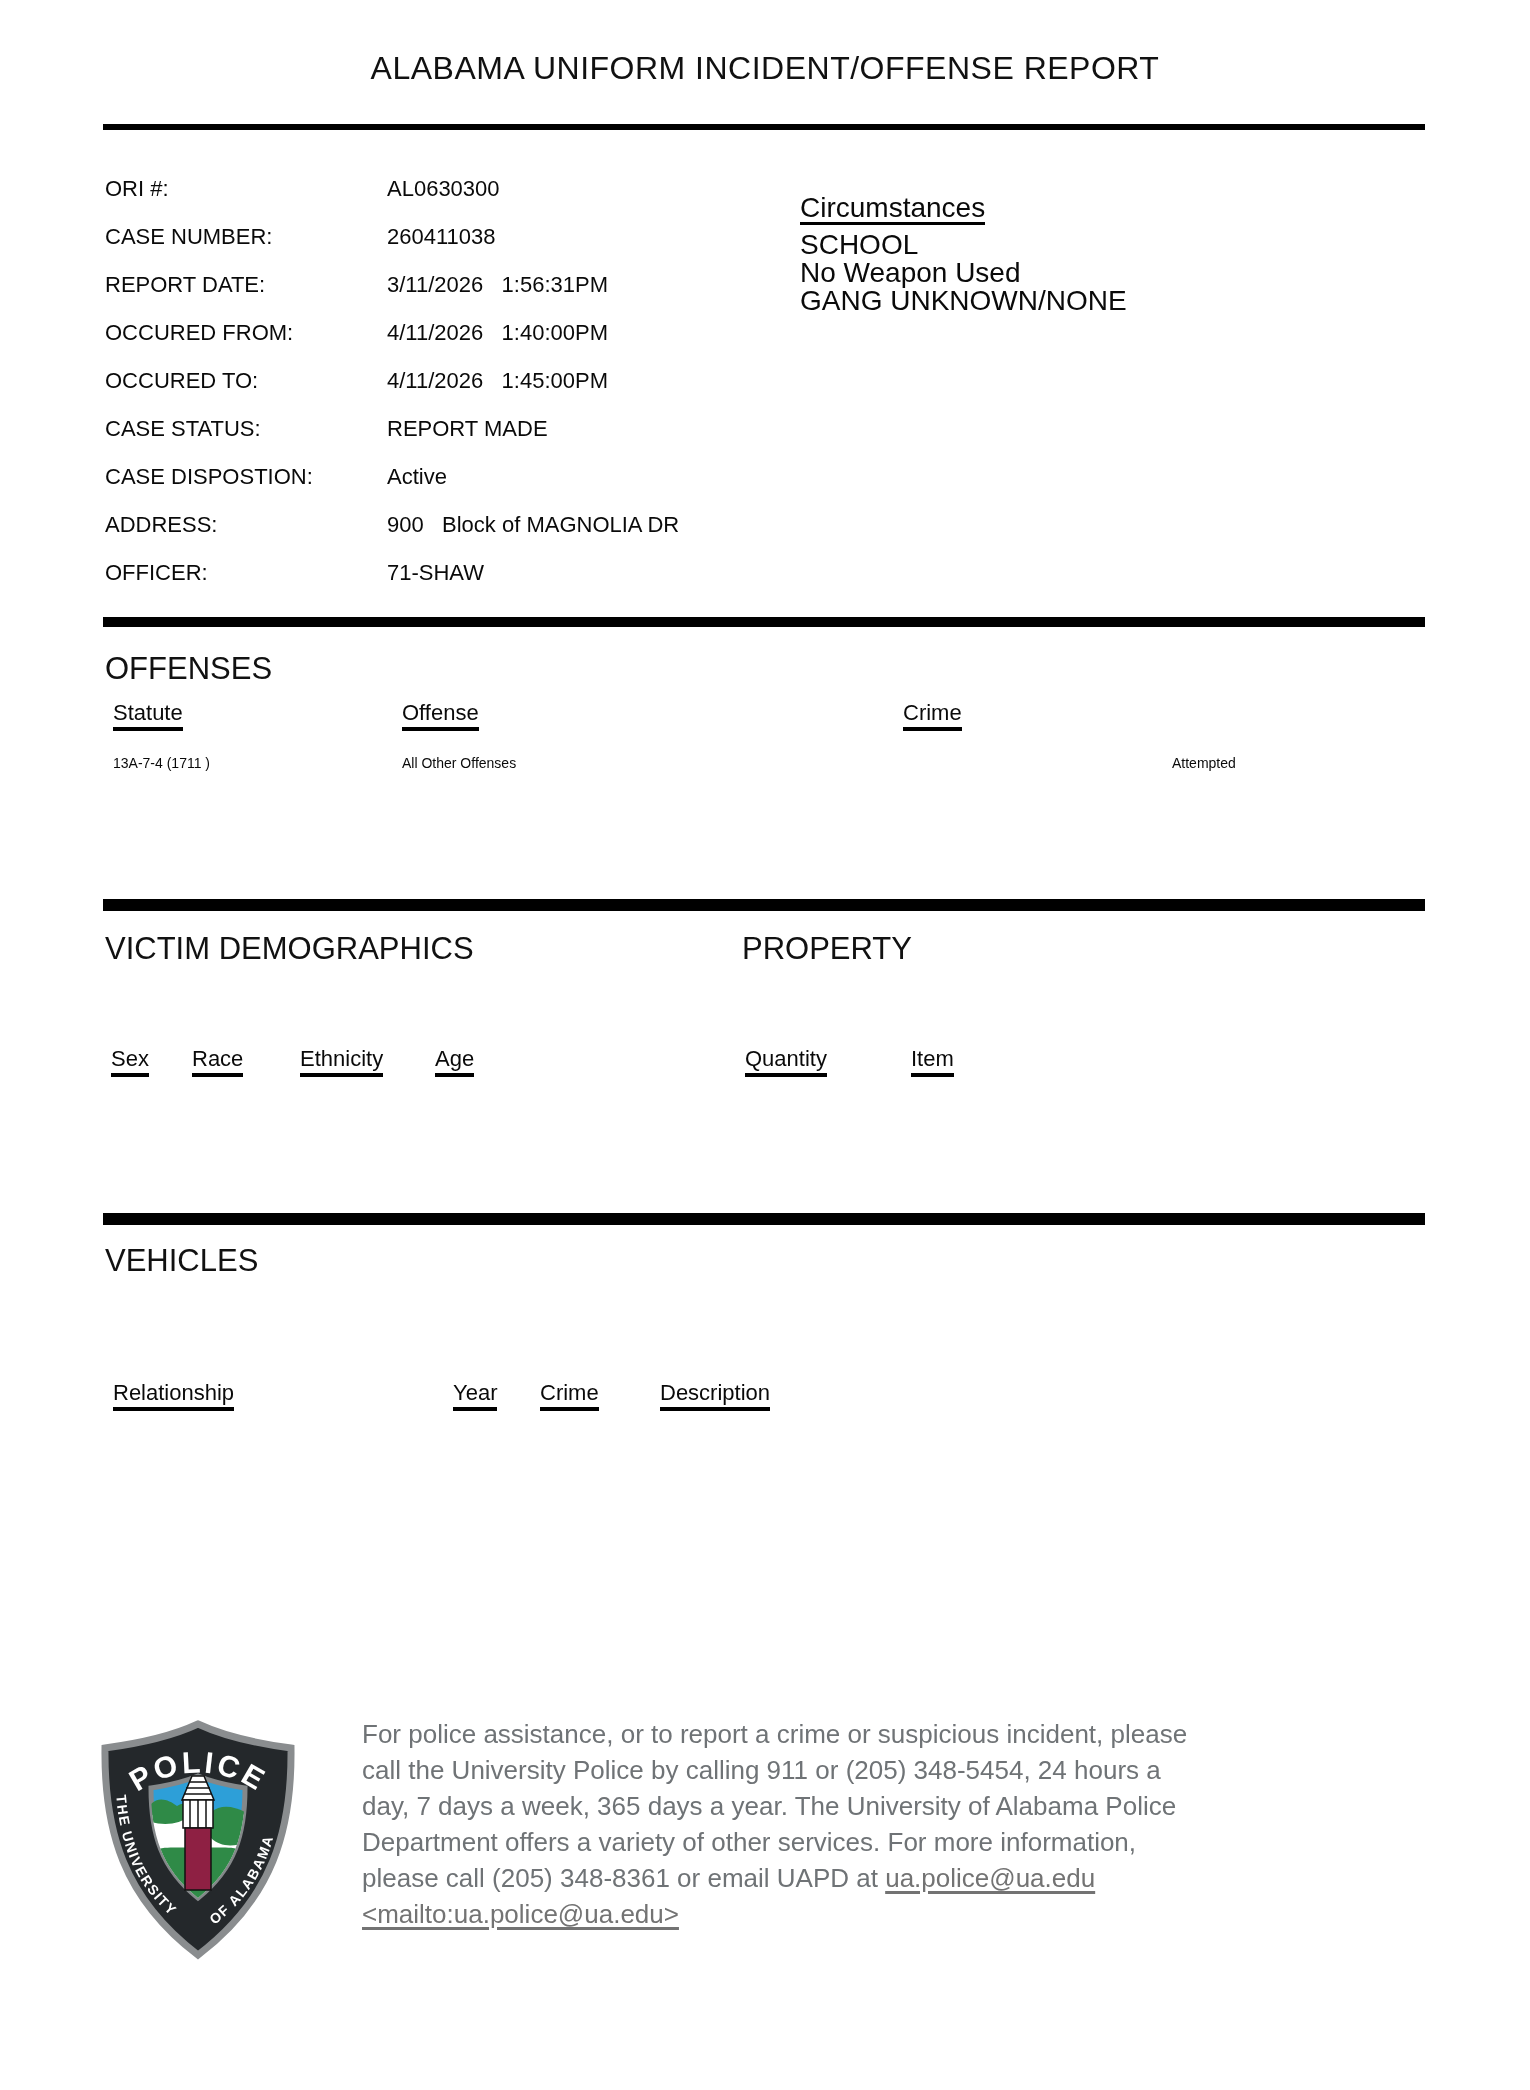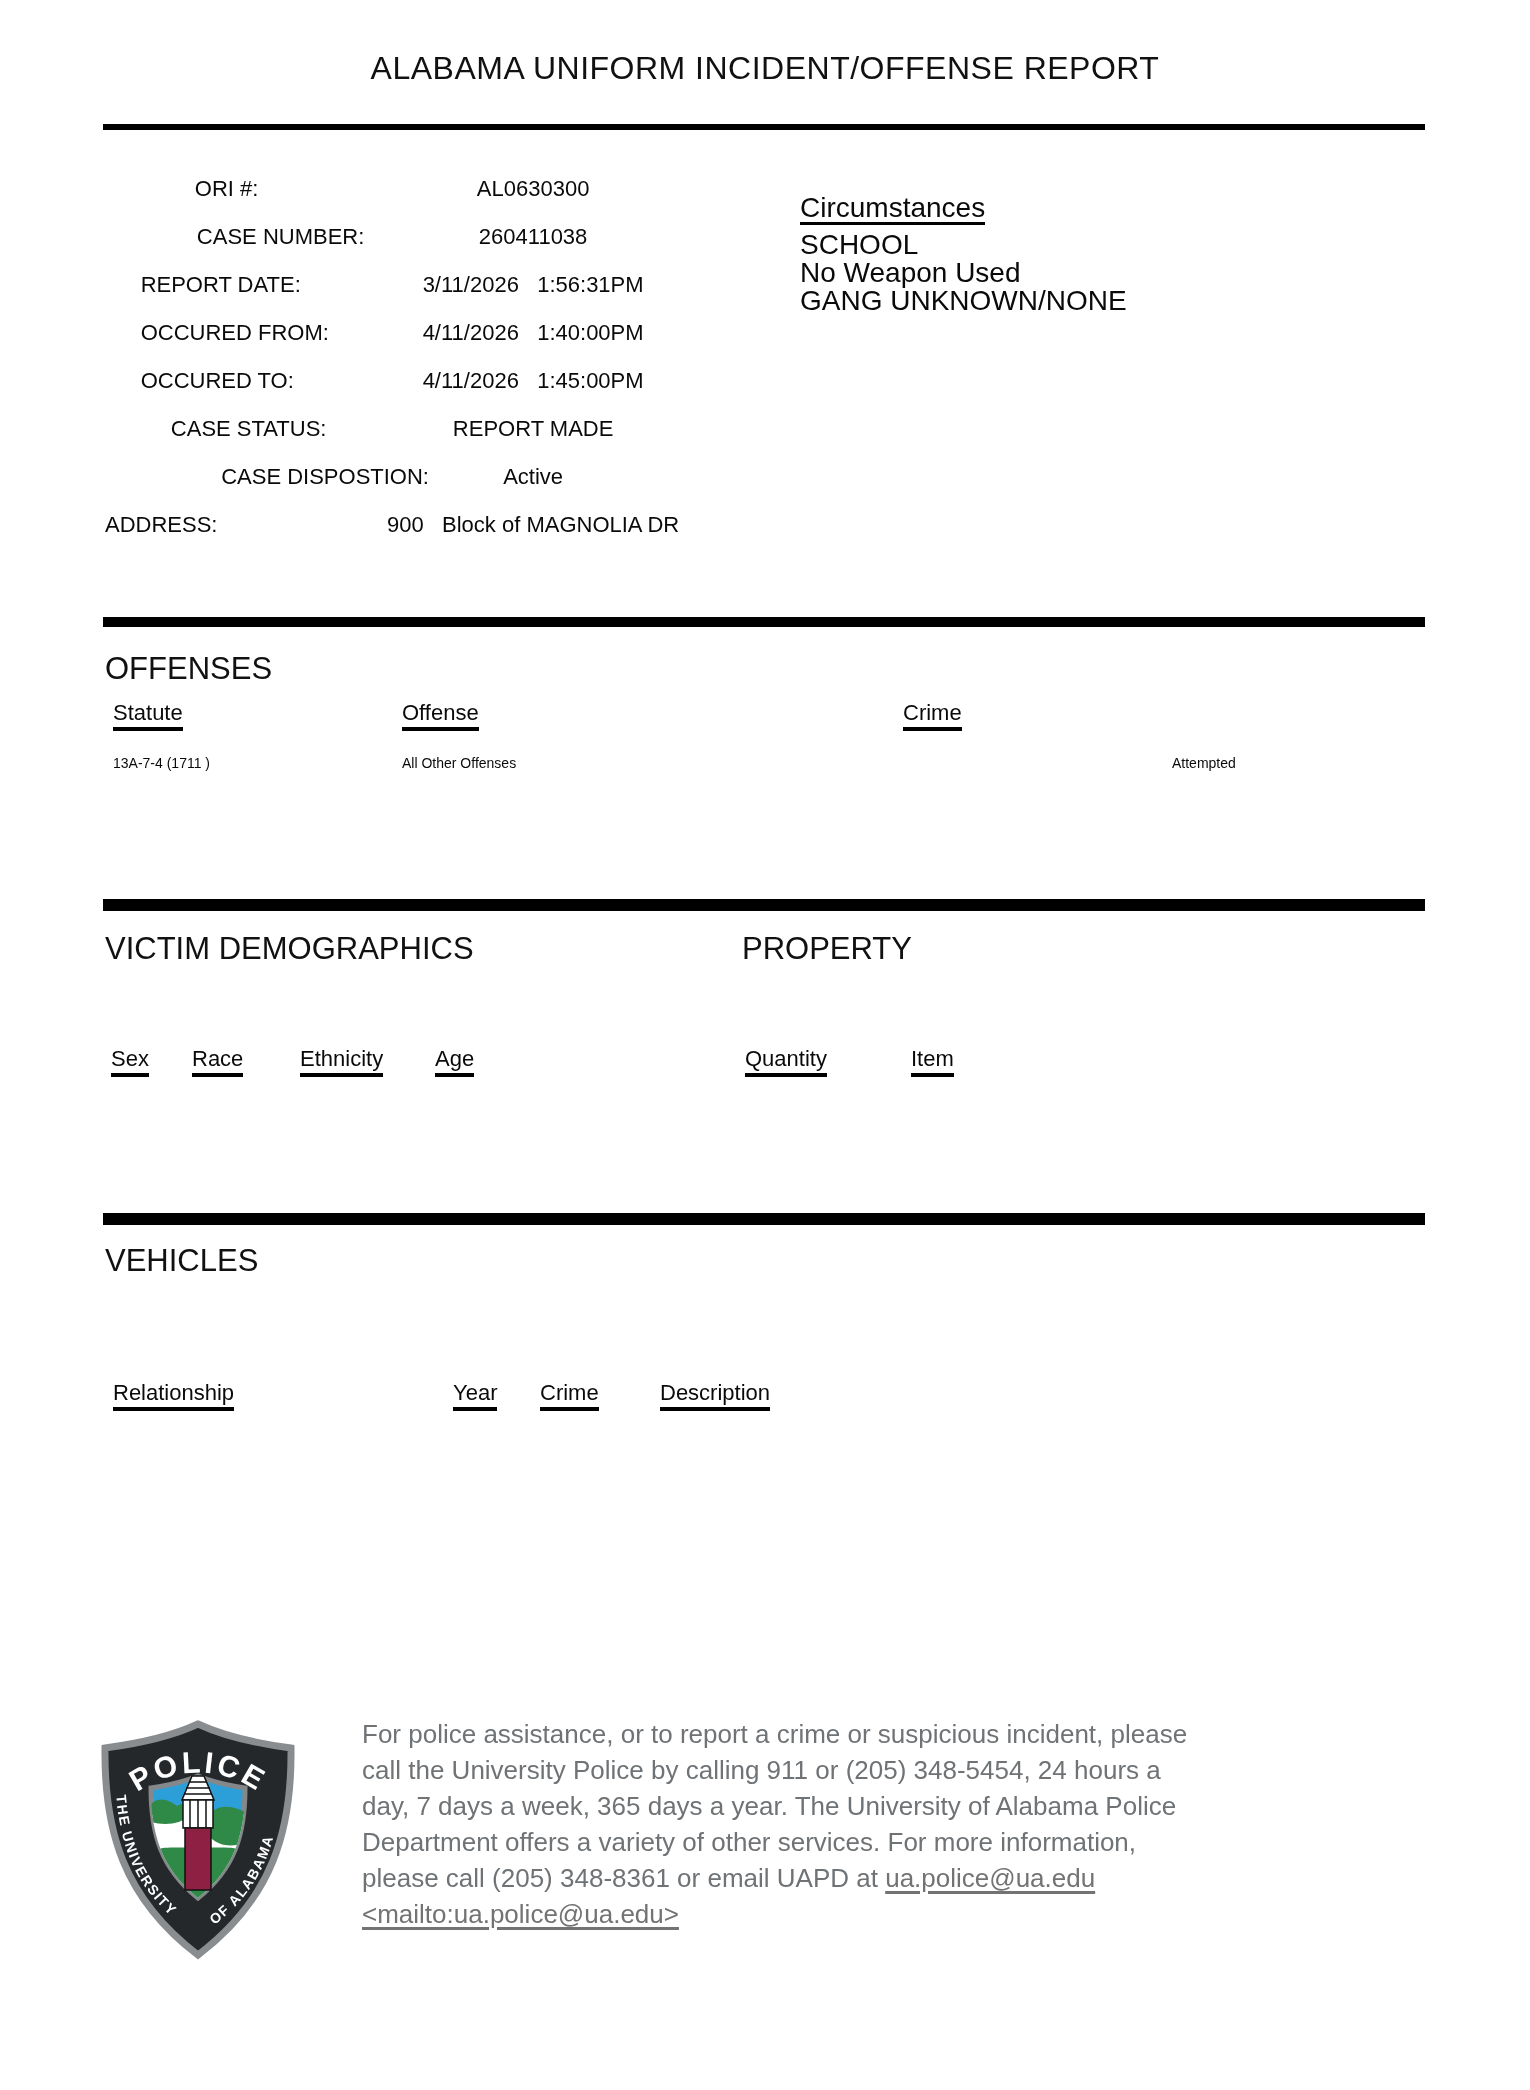--- a/index.html
+++ b/index.html
@@ -13,21 +13,21 @@
     position:absolute; top:48px; left:0; right:0; text-align:center;
     font-size:32px; line-height:40px; letter-spacing:0.5px; color:#111;
   }
   .rule { position:absolute; left:103px; width:1322px; background:#000; }
   .rule-title    { top:124px; height:6px;  }
   .rule-offenses { top:617px; height:10px; }
   .rule-victim   { top:899px; height:12px; }
   .rule-vehicles { top:1213px; height:12px; }
 
   .fields { position:absolute; left:105px; top:165px; font-size:22px; }
-  .frow { display:flex; height:48px; line-height:48px;justify-content:center; }
+  .frow { display:flex; height:48px; line-height:48px; }
   .flabel { width:282px; }
   .fvalue { white-space:pre-wrap; }
 
   .circumstances { position:absolute; left:800px; top:192px; font-size:28px; }
   .circ-heading { display:inline-block; border-bottom:3px solid #000; padding-bottom:1px; line-height:26px; }
   .circ-items { margin-top:6px; line-height:28px; }
 
   .section-heading { position:absolute; font-size:31px; line-height:34px; color:#111; }
   .colhead {
     position:absolute; font-size:22px; line-height:26px;
@@ -80,20 +80,24 @@
       <span class="flabel">CASE STATUS:</span>
       <span class="fvalue">REPORT MADE</span>
     </div>
     <div class="frow">
       <span class="flabel">CASE DISPOSTION:</span>
       <span class="fvalue">Active</span>
     </div>
     <div class="frow">
       <span class="flabel">ADDRESS:</span>
       <span class="fvalue">900   Block of MAGNOLIA DR</span>
+    </div>
+    <div class="frow">
+      <span class="flabel">OFFICER:</span>
+      <span class="fvalue">71-SHAW</span>
     </div>
   </div>
 
   <div class="circumstances">
     <span class="circ-heading">Circumstances</span>
     <div class="circ-items">
       <div>SCHOOL</div>
       <div>No Weapon Used</div>
       <div>GANG UNKNOWN/NONE</div>
     </div>

